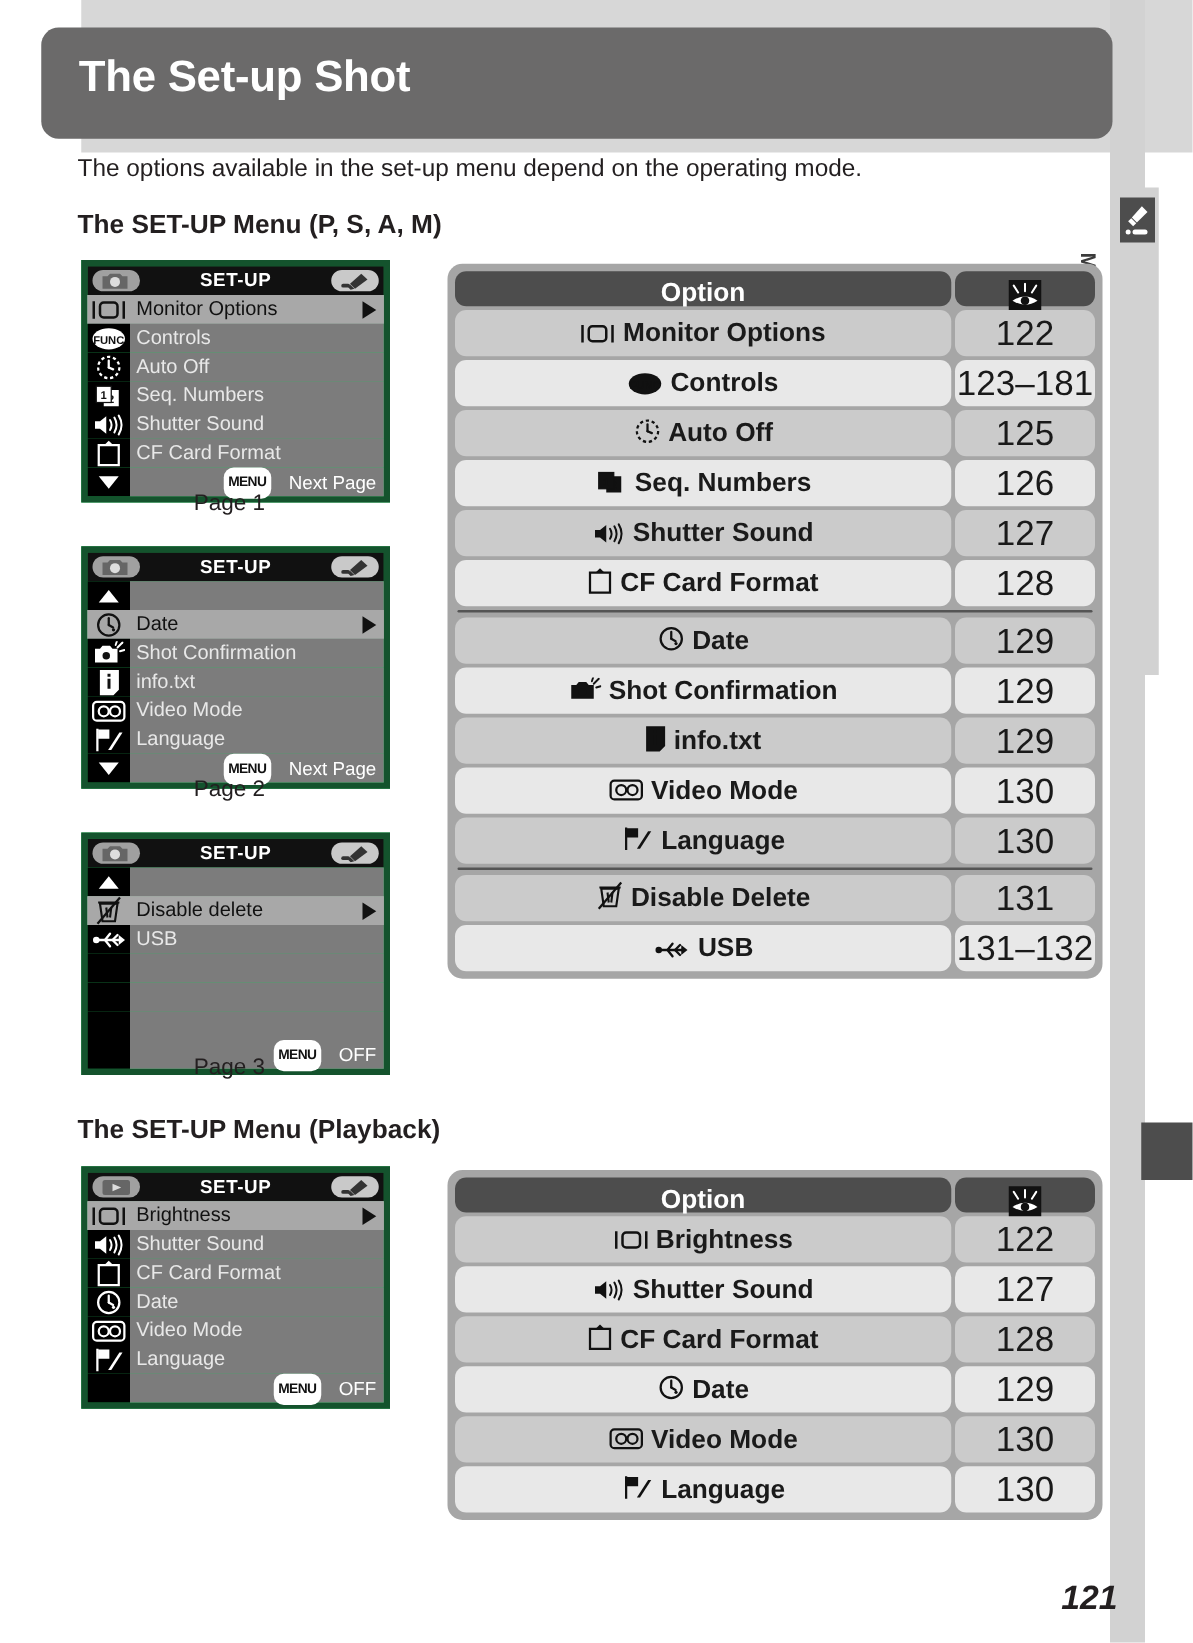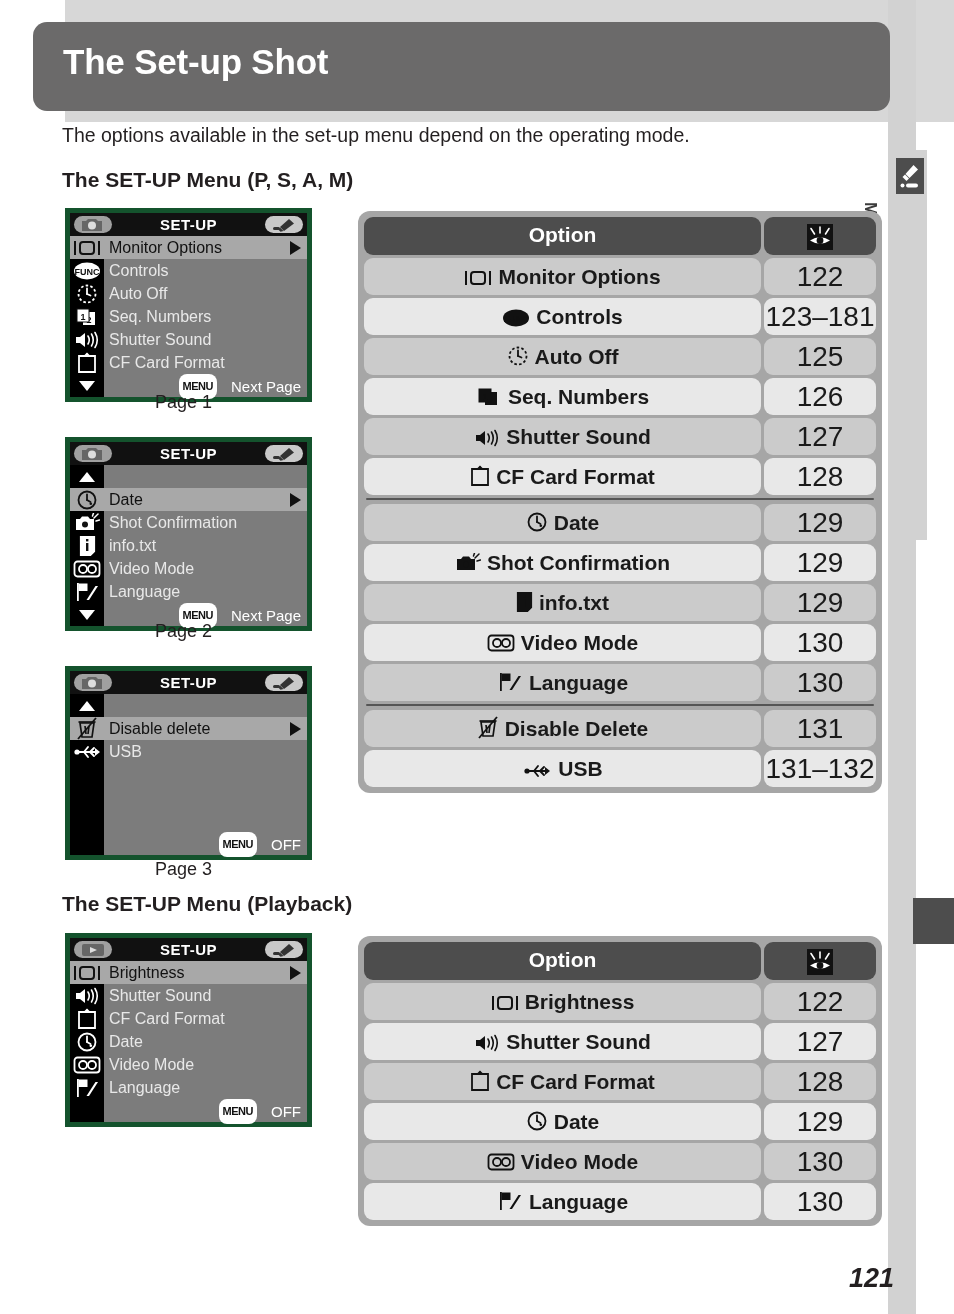--- a/index.html
+++ b/index.html
@@ -119,21 +119,21 @@
   .trow:last-child{margin-bottom:0;}
   .trow .opt{
     flex:1;height:37px;line-height:37px;text-align:center;
     border-radius:9px;font-size:21px;font-weight:bold;color:#1a1a1a;
   }
   .trow .pg{
     width:112px;min-width:112px;height:37px;line-height:37px;text-align:center;
     border-radius:9px;font-size:28px;color:#1a1a1a;margin-left:3px;
   }
   .trow.hdr .opt,.trow.hdr .pg{
-    background:#4d4d4d;color:#fff;height:38px;line-height:36px;
+    background:#4d4d4d;color:#fff;height:28px;line-height:36px;
   }
   .trow.shade .opt,.trow.shade .pg{background:#cbcbcb;}
   .trow.light .opt,.trow.light .pg{background:#e8e8e8;}
   .grp-sep{height:2px;background:#555;margin:3px 2px 4px 2px;border-radius:1px;}
   .eye-box{
     display:inline-flex;width:26px;height:26px;background:#111;
     align-items:center;justify-content:center;vertical-align:middle;
   }
   .ico-inline{display:inline-flex;vertical-align:-3px;margin-right:6px;}
   svg{display:block;}
@@ -458,21 +458,21 @@
       <div class="lcd-foot">
           <span class="lcd-ico">
             
           </span>
           <span class="lcd-foot-txt">
             <span class="menu-pill">MENU</span>OFF
           </span>
         </div>
     </div>
   </div>
-<div class="caption" style="left:65px;top:843px;margin-top:16px;">Page 3</div>
+<div class="caption" style="left:65px;top:843px;">Page 3</div>
 
 <div class="lcd" id="lcd3" style="left:65px;top:933px;">
     <div class="lcd-top">
           <span class="mode-badge">
         <svg width="26" height="16" viewBox="0 0 26 16">
           <rect x="2" y="2" width="22" height="12" rx="2" fill="#666"></rect>
         <path d="M10 5 L17 8 L10 11 Z" fill="#ddd"></path>
         </svg>
       </span>
           <span class="lcd-top-title">SET-UP</span>

